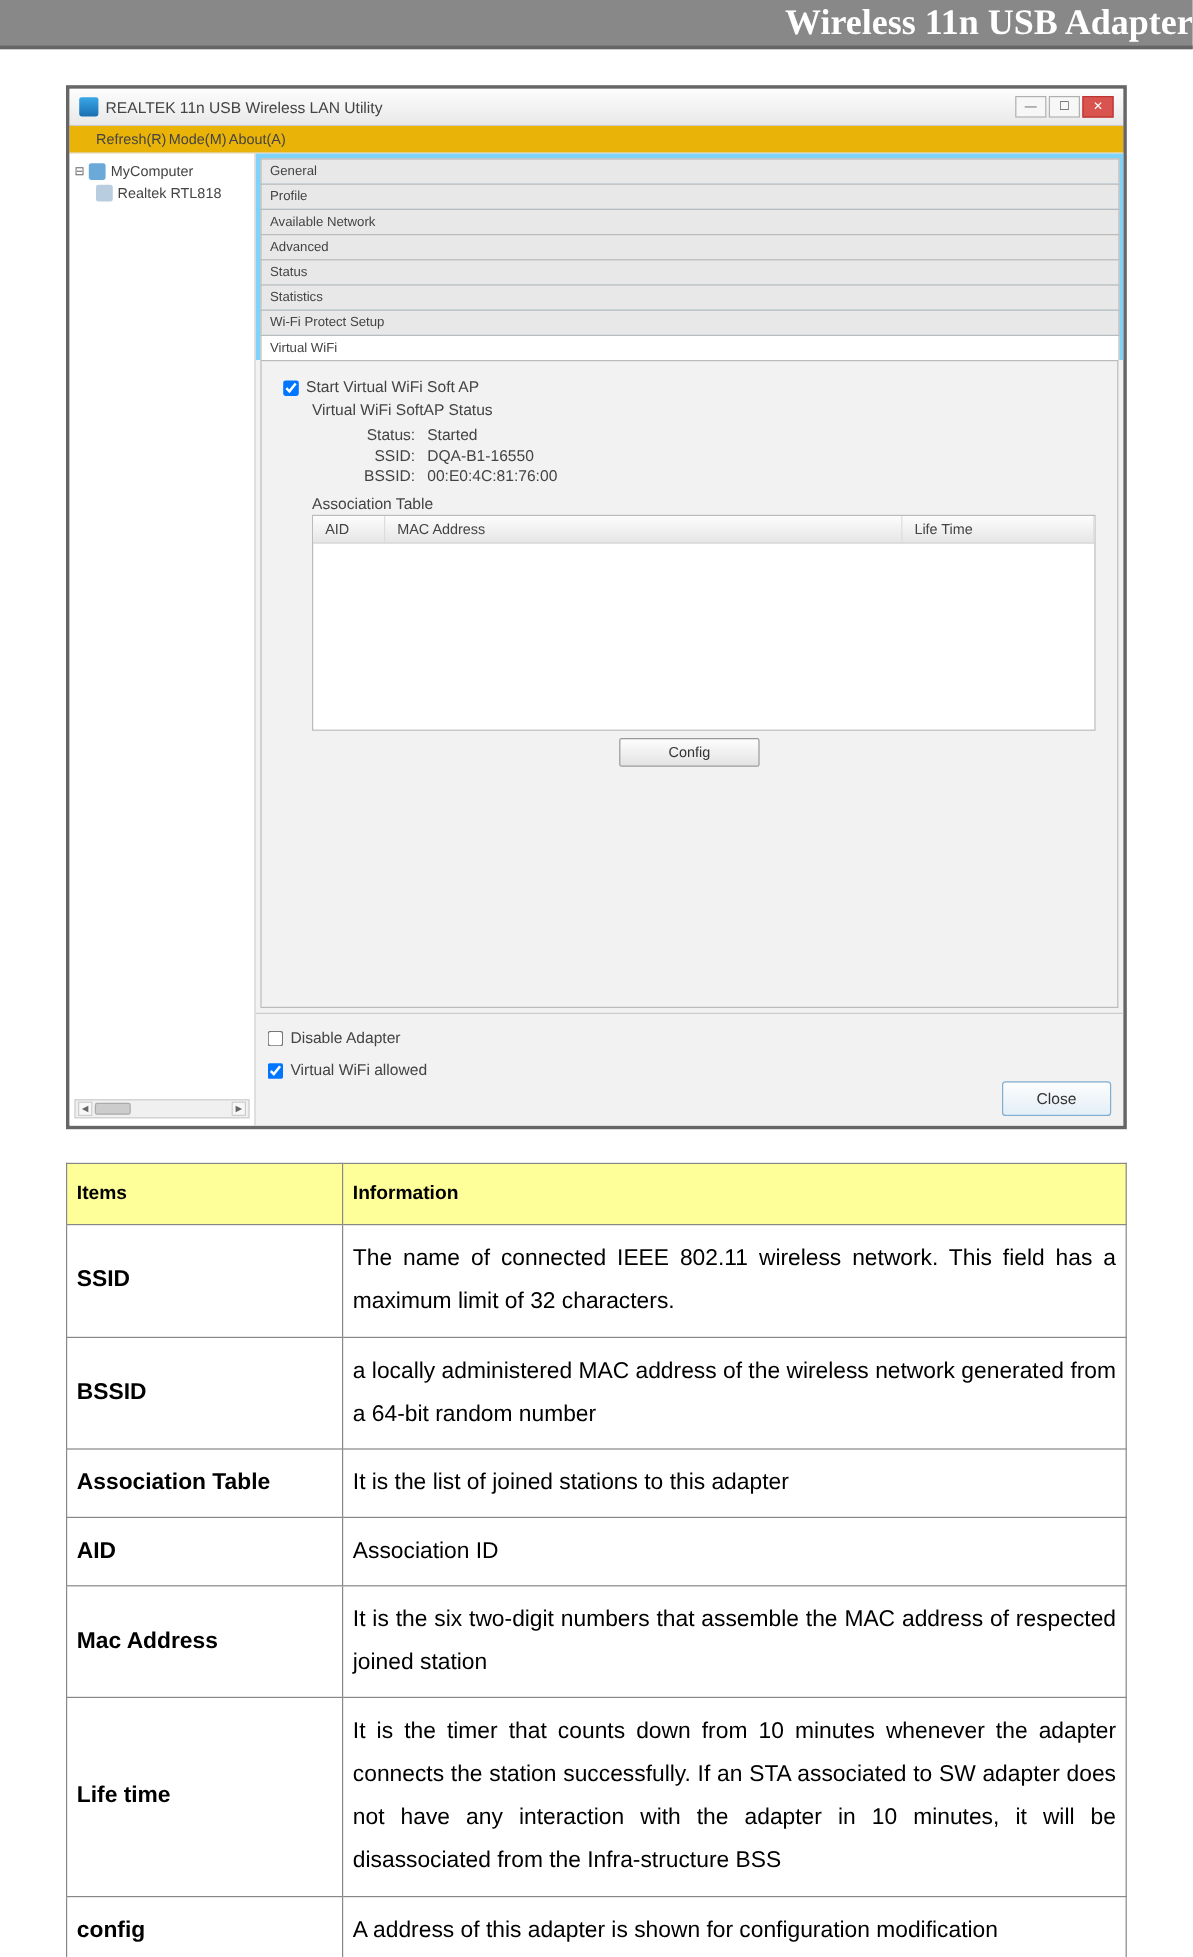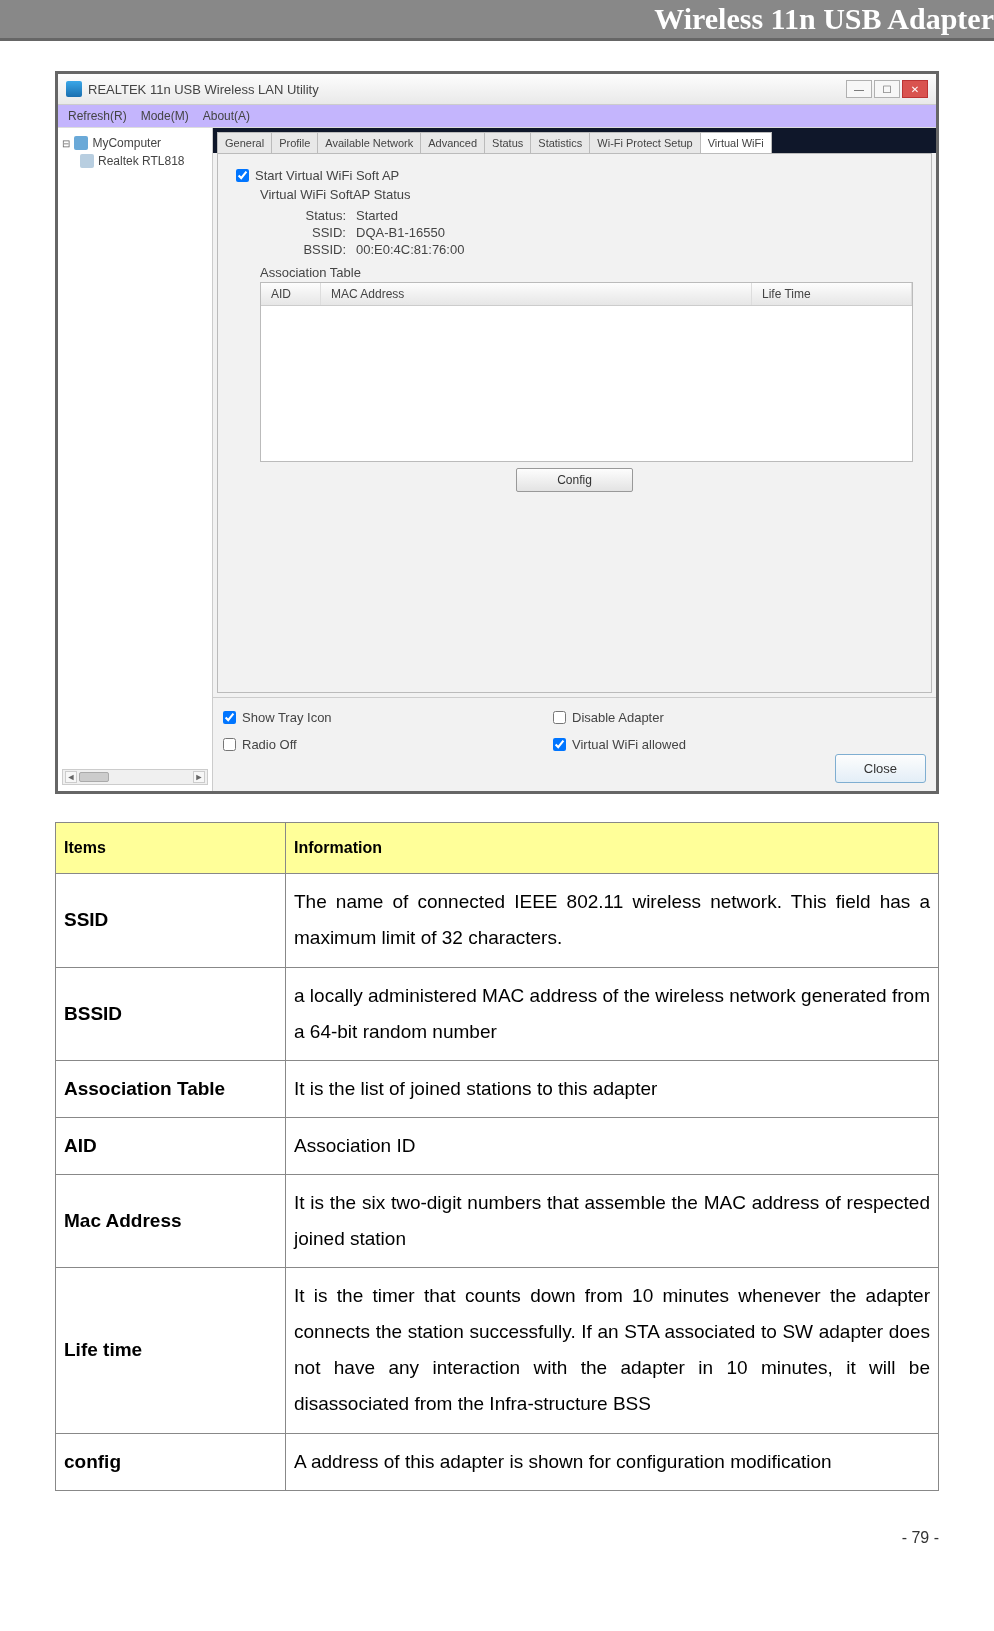--- a/index.html
+++ b/index.html
@@ -50,23 +50,23 @@
   .win-btns { display: flex; gap: 2px; }
   .win-btn {
     width: 26px; height: 18px;
     border: 1px solid #b0b0b0; background: #f7f7f7;
     display: flex; align-items: center; justify-content: center;
     font-size: 10px; color: #555;
   }
   .win-btn.close { background: #d9534f; color: #fff; border-color:#b33; }
 
   .menubar {
-    display: flex; gap: 14px;
-    padding: 4px 10px;
-    background: #c4b5fd;
+    display: flex; gap: 2px;
+    padding: 4px 22px;
+    background: #eab308;
     border-bottom: 1px solid #ddd;
     color: #444; font-size: 12px;
   }
 
   .body-row { display: flex; min-height: 630px; }
   .tree-pane {
     width: 155px;
     background: #fff;
     border-right: 1px solid #ccc;
     padding: 6px 4px;
@@ -82,40 +82,41 @@
     position: absolute; bottom: 6px; left: 4px; right: 4px;
     height: 16px; border: 1px solid #ccc; background:#f0f0f0;
     display:flex; align-items:center; gap:2px; padding:0 2px;
   }
   .tree-scroll .thumb { width:30px;height:10px;background:#ccc;border:1px solid #aaa;border-radius:2px; }
   .tree-scroll .arrow { width:12px;height:12px;font-size:9px;color:#666;display:flex;align-items:center;justify-content:center;border:1px solid #ccc;background:#f7f7f7; }
 
   .main-pane { flex: 1; background: #f2f2f2; padding: 0; }
   .tabs-row {
     display: flex; padding: 4px 4px 0 4px;
-    background: #0f172a;
+    background: #7dd3fc;
     font-size: 11px;
+    flex-direction: column;
   }
   .tab {
     padding: 4px 7px;
     border: 1px solid #bbb;
     border-bottom: none;
     background: #e8e8e8;
     margin-right: -1px;
     color: #444;
   }
   .tab.active { background: #fff; font-weight: normal; position: relative; z-index: 2; }
   .tab-body {
     background: #f2f2f2;
     border: 1px solid #bbb;
     margin: 0 4px 4px 4px;
     padding: 10px 18px;
     min-height: 540px;
   }
-  .chk { display:flex;align-items:center;gap:6px;color:#444;font-size:13px;margin:4px 0; }
+  .chk { display:flex;align-items:flex-end;gap:6px;color:#444;font-size:13px;margin:4px 0; }
   .chk input { margin:0; }
   .status-block { margin: 6px 0 6px 40px; color:#444; font-size:13px; }
   .status-row { display:flex; margin:2px 0; }
   .status-row .lab { width:70px; text-align:right; margin-right:10px; }
   .assoc-label { margin: 8px 0 2px 24px; color:#444; font-size:13px; }
   .assoc-table {
     background:#fff; border:1px solid #bbb;
     margin: 0 0 6px 24px; height: 180px;
   }
   .assoc-head {
@@ -271,30 +272,20 @@
               </div>
             </div>
 
             <div class="cfg-btnrow">
               <span class="cfg-btn">Config</span>
             </div>
 
           </div>
 
           <div class="bottom-opts">
-            <div class="opt-col left">
-              <label class="chk">
-                <input type="checkbox" checked="" style="">
-                <span>Show Tray Icon</span>
-              </label>
-              <label class="chk">
-                <input type="checkbox" style="">
-                <span>Radio Off</span>
-              </label>
-            </div>
             <div class="opt-col mid">
               <label class="chk">
                 <input type="checkbox" style="">
                 <span>Disable Adapter</span>
               </label>
               <label class="chk">
                 <input type="checkbox" checked="" style="">
                 <span>Virtual WiFi allowed</span>
               </label>
             </div>

